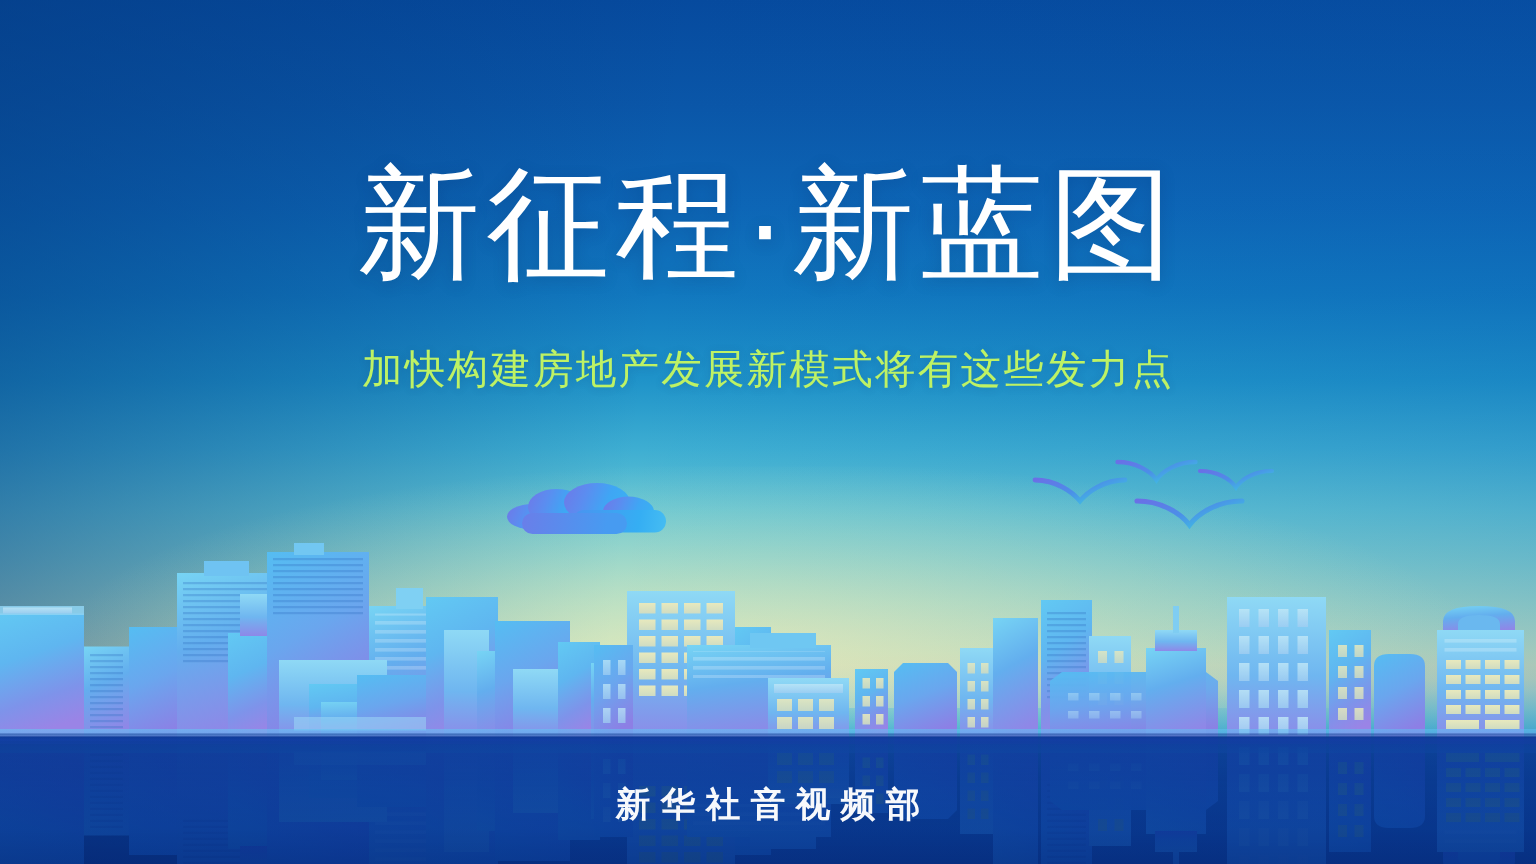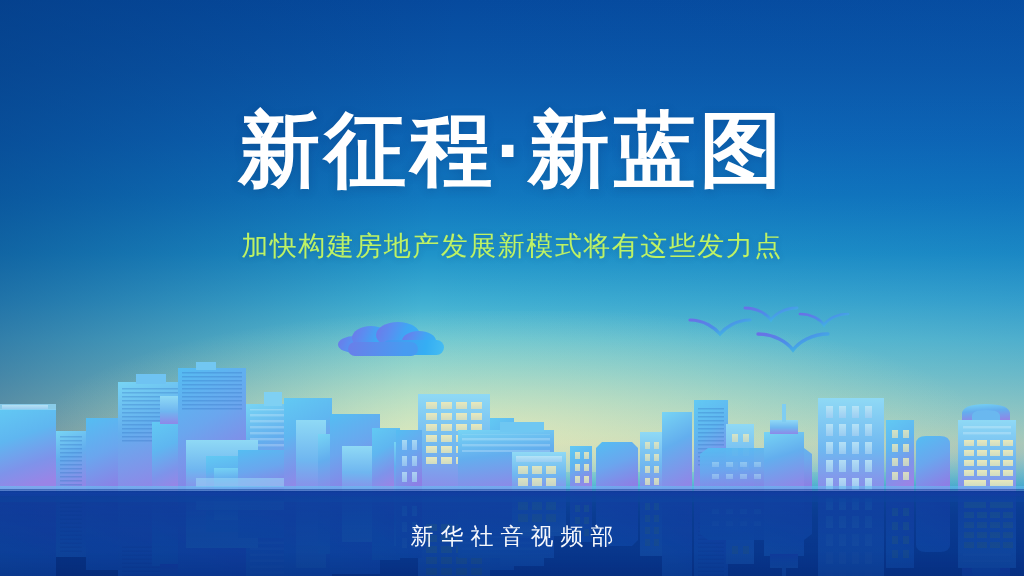--- a/index.html
+++ b/index.html
@@ -96,21 +96,21 @@
     background:linear-gradient(180deg, rgba(22,93,190,0.40) 0%, rgba(16,78,172,0.34) 60%, rgba(12,64,150,0.42) 100%);
     pointer-events:none;
   }
 
   
   .title {
     position:absolute; left:0; right:0; top:104px;
     text-align:center;
     color:#ffffff;
     font-size:82px;
-    font-weight:bold;
+    font-weight:normal;
     line-height:92px;
     letter-spacing:4px;
     white-space:nowrap;
     text-shadow:0 2px 10px rgba(2,40,96,0.22);
   }
   .subtitle {
     position:absolute; left:0; right:0; top:228px;
     text-align:center;
     color:#bef264;
     font-size:27px;
@@ -118,21 +118,21 @@
     line-height:36px;
     letter-spacing:1.5px;
     white-space:nowrap;
     text-shadow:0 1px 6px rgba(2,40,96,0.18);
   }
   .credit {
     position:absolute; left:0; right:0; top:521px;
     text-align:center;
     color:#ffffff;
     font-size:23px;
-    font-weight:400;
+    font-weight:700;
     line-height:30px;
     letter-spacing:7px;
     text-indent:7px;
     white-space:nowrap;
     opacity:0.97;
   }
 </style>
 </head>
 <body>
 

